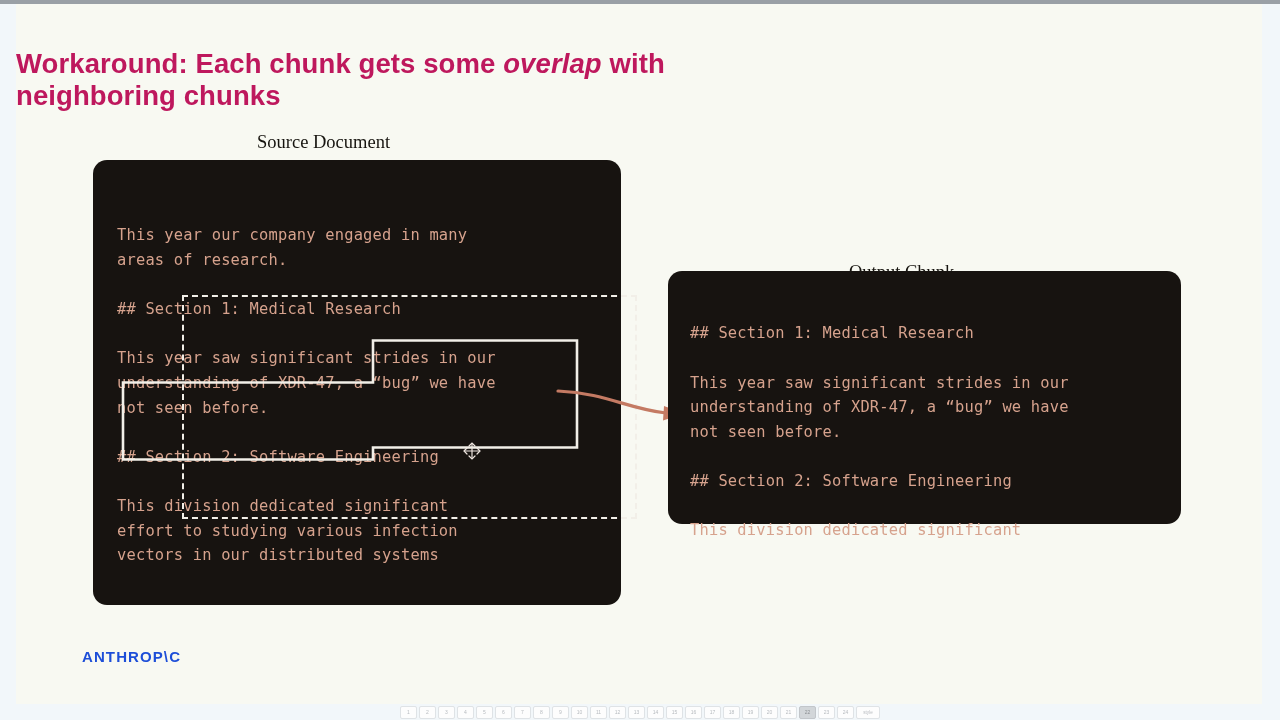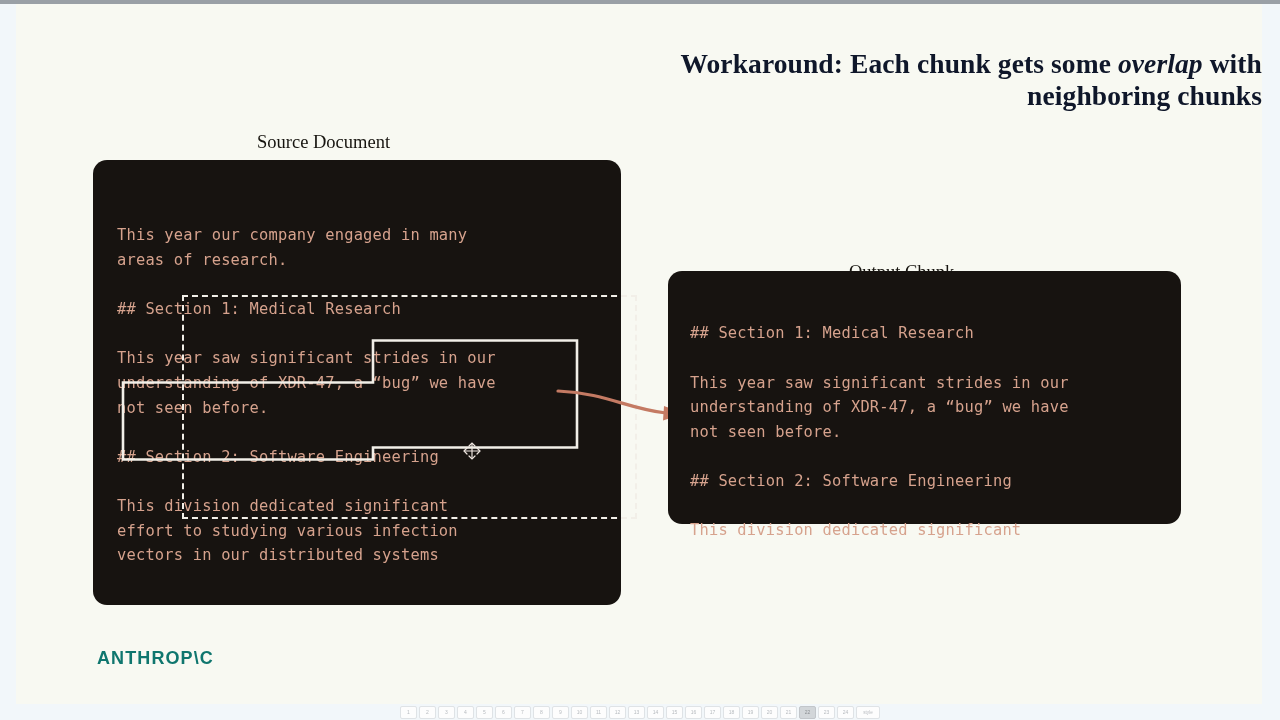--- a/index.html
+++ b/index.html
@@ -60,26 +60,26 @@
     left: 16px; top: 4px;
     width: 1246px; height: 700px;
     background: #f8f9f2;
   }
 
   
   #slide-title {
     position: absolute;
     left: 0; top: 44px;
     width: 1246px;
-    text-align: right;
-    font-family: Liberation Serif, serif;
+    text-align: left;
+    font-family: Liberation Sans, sans-serif;
     font-weight: bold;
     font-size: 27.5px;
     line-height: 32px;
-    color: #0f172a;
+    color: #be185d;
     letter-spacing: 0.1px;
   }
   #slide-title .em {
     font-style: italic;
     font-weight: bold;
   }
 
   
   .panel-label {
     position: absolute;
@@ -147,26 +147,26 @@
   #cursor {
     position: absolute;
     left: 447px; top: 438px;
     width: 18px; height: 18px;
     pointer-events: none;
   }
 
   
   #wordmark {
     position: absolute;
-    left: 81px; top: 644px;
+    left: 66px; top: 644px;
     font-family: "Liberation Sans", sans-serif;
     font-weight: bold;
-    font-size: 18px;
+    font-size: 15px;
     letter-spacing: 1.1px;
-    color: #0f766e;
+    color: #1d4ed8;
   }
 
   
   #filmstrip {
     position: absolute;
     left: 0; bottom: 0;
     width: 1280px; height: 16px;
     display: flex;
     align-items: center;
     justify-content: center;

